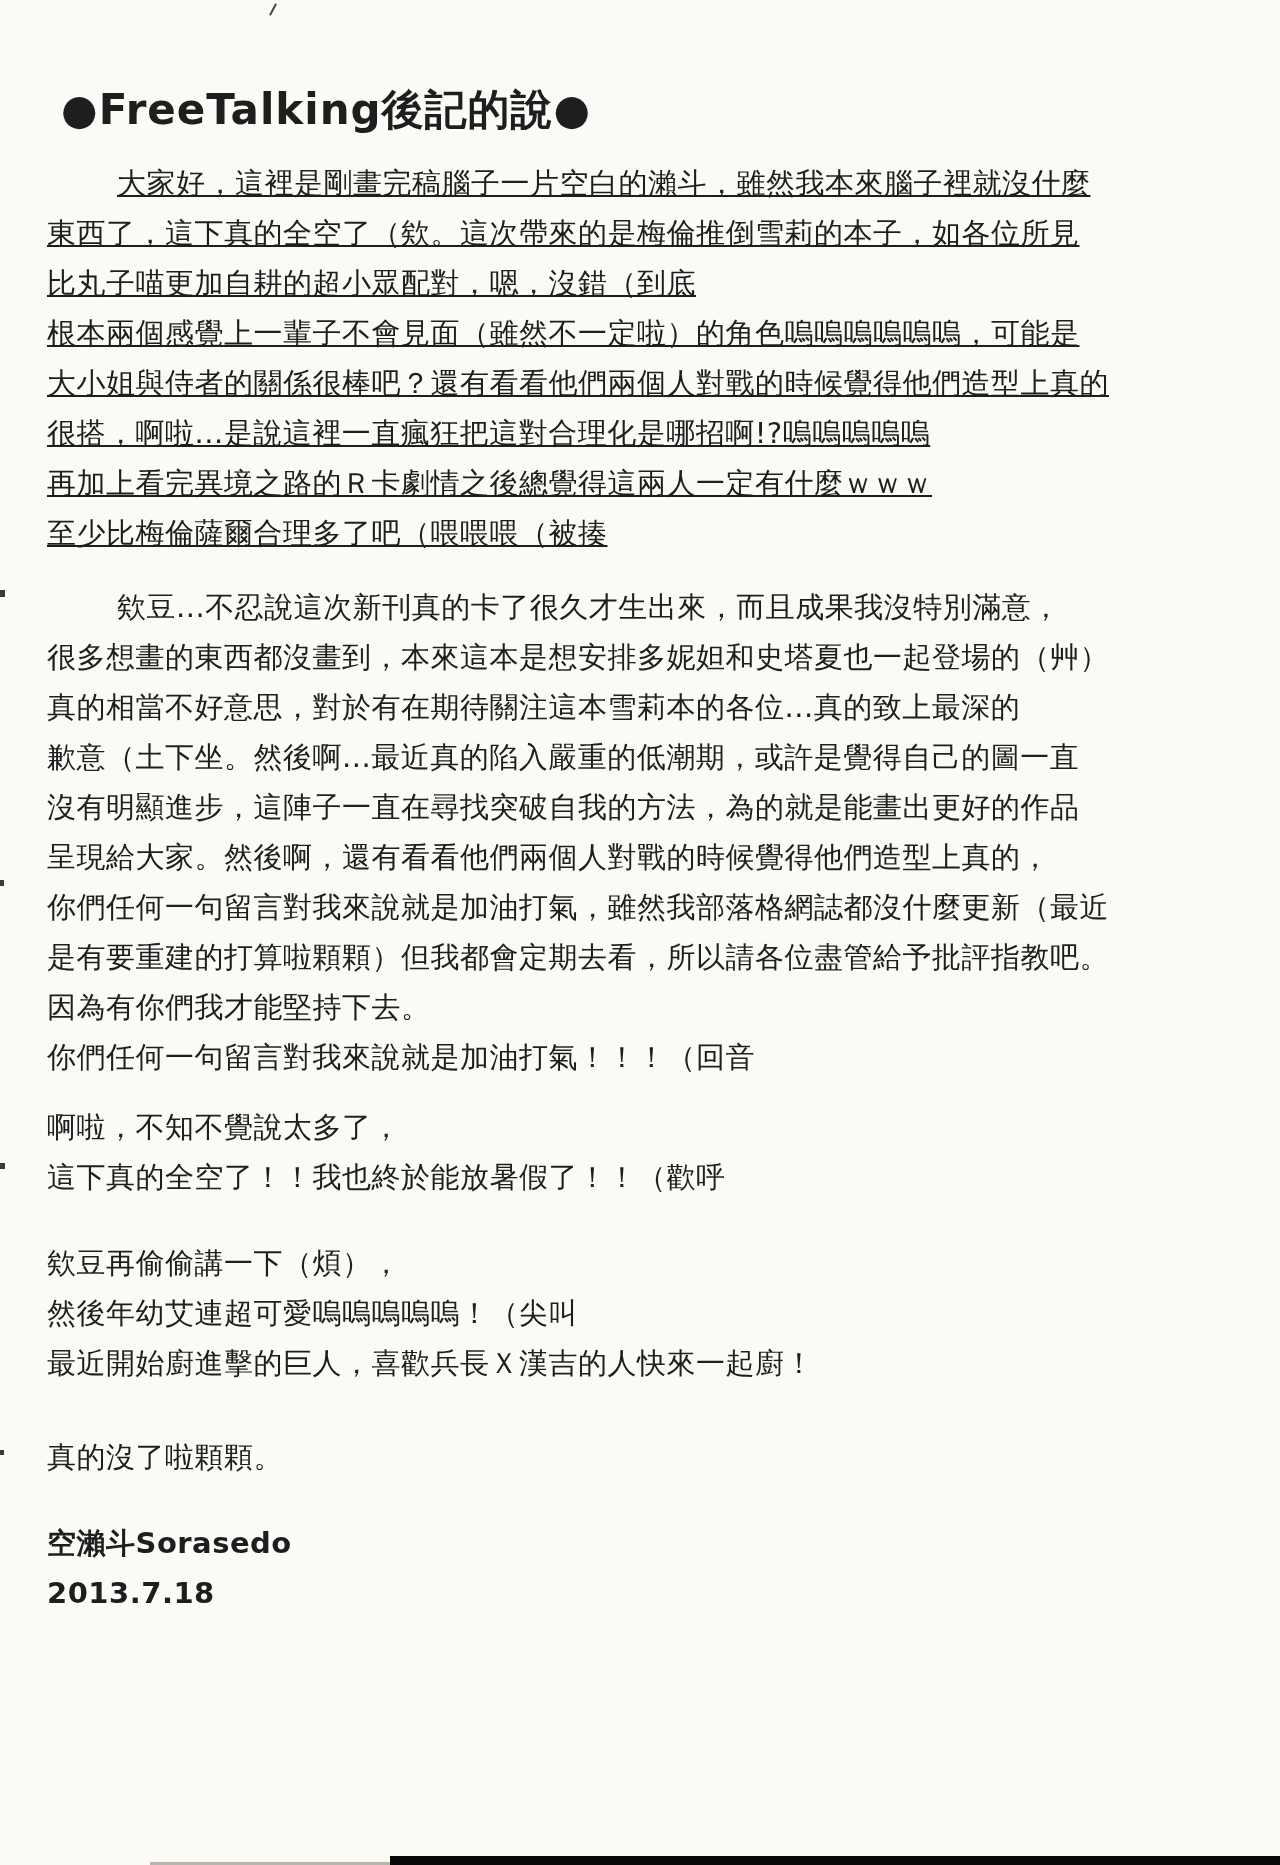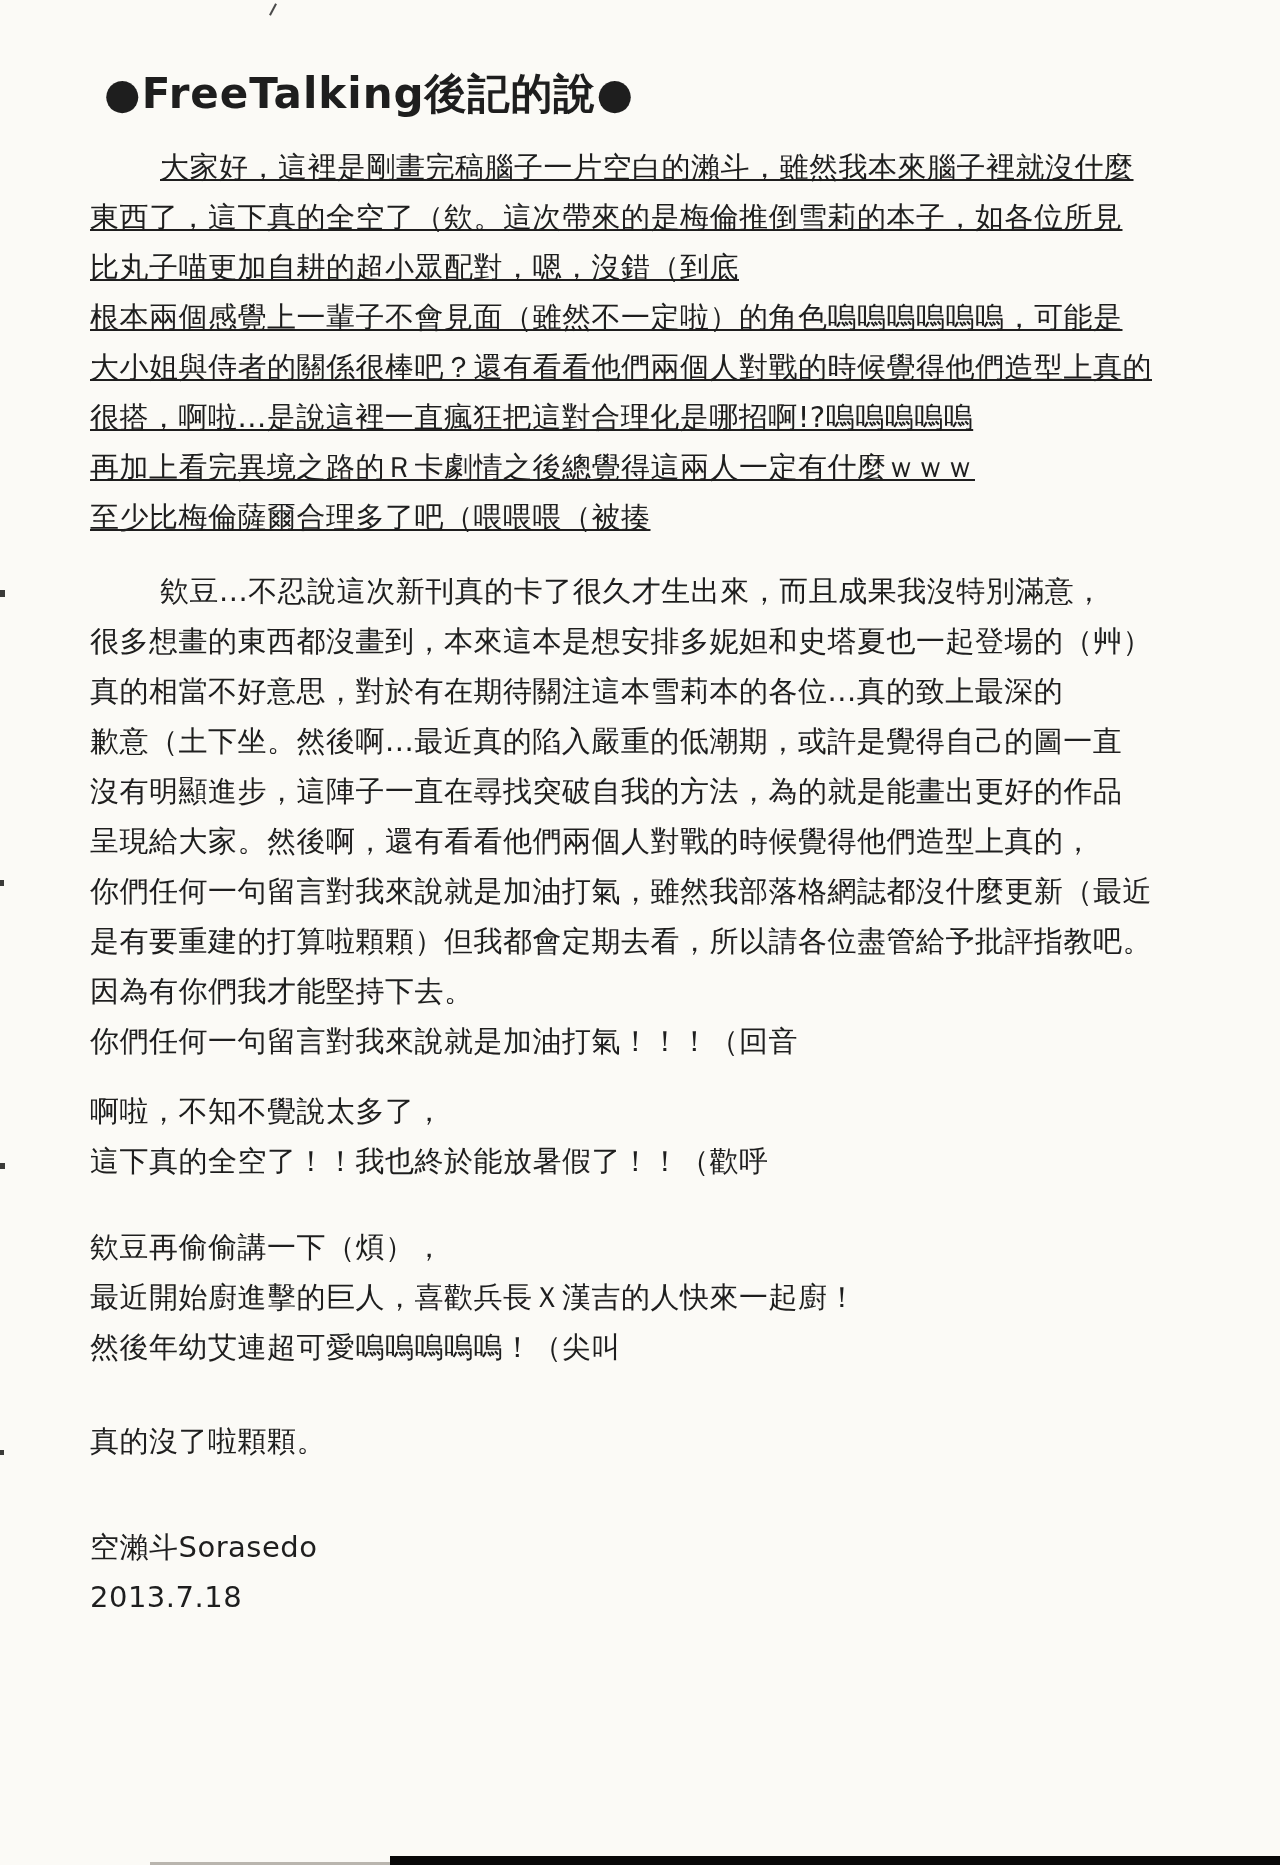--- a/index.html
+++ b/index.html
@@ -7,40 +7,40 @@
     width: 1280px;
     height: 1865px;
     position: relative;
     background: #fbfaf6;
     font-family: "DejaVu Sans", "Liberation Sans", sans-serif;
     color: #1e1e1e;
     overflow: hidden;
   }
   .content {
     position: absolute;
-    top: 0; left: 0;
+    top: 16px; left: 0;
     width: 1280px;
-    padding: 68px 40px 0 90px;
+    padding: 68px 40px 0 47px;
     box-sizing: border-box;
   }
   .title {
     font-size: 42px;
     font-weight: 600;
     line-height: 52px;
     margin: 0 0 0 14px;
     letter-spacing: 1px;
     white-space: nowrap;
   }
   .para { margin: 0; }
   .p1 { margin-top: 22px; text-decoration: underline; }
   .p2 { margin-top: 24px; }
   .p3 { margin-top: 20px; }
   .p4 { margin-top: 36px; }
   .p5 { margin-top: 44px; }
-  .sig { margin-top: 56px; }
+  .sig { margin-top: 36px; font-weight: bold; }
   .line {
     font-size: 29px;
     line-height: 50px;
     white-space: nowrap;
     letter-spacing: 0.5px;
   }
   .indent { text-indent: 70px; }
   
   .scan-bar-bottom {
     position: absolute;
@@ -104,22 +104,22 @@
     <div class="line">你們任何一句留言對我來說就是加油打氣！！！（回音</div>
   </div>
 
   <div class="para p3">
     <div class="line">啊啦，不知不覺說太多了，</div>
     <div class="line">這下真的全空了！！我也終於能放暑假了！！（歡呼</div>
   </div>
 
   <div class="para p4">
     <div class="line">欸豆再偷偷講一下（煩），</div>
+    <div class="line">然後年幼艾連超可愛嗚嗚嗚嗚嗚！（尖叫</div>
     <div class="line">最近開始廚進擊的巨人，喜歡兵長Ｘ漢吉的人快來一起廚！</div>
-    <div class="line">然後年幼艾連超可愛嗚嗚嗚嗚嗚！（尖叫</div>
   </div>
 
   <div class="para p5">
     <div class="line">真的沒了啦顆顆。</div>
   </div>
 
   <div class="para sig">
     <div class="line">空瀨斗Sorasedo</div>
     <div class="line">2013.7.18</div>
   </div>

